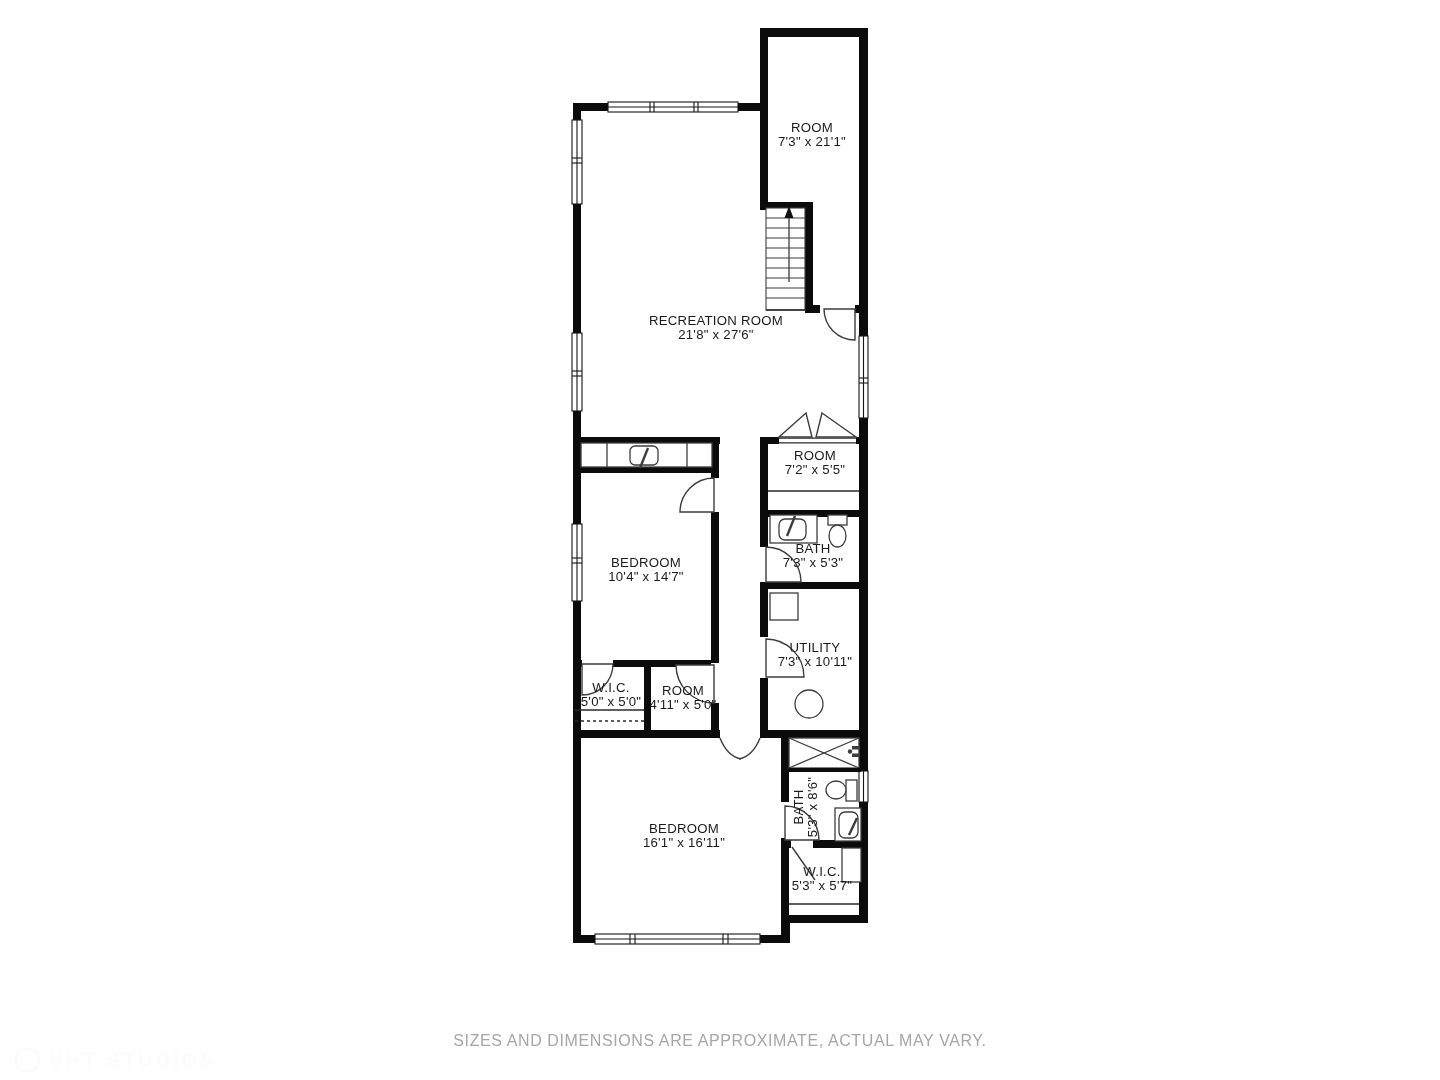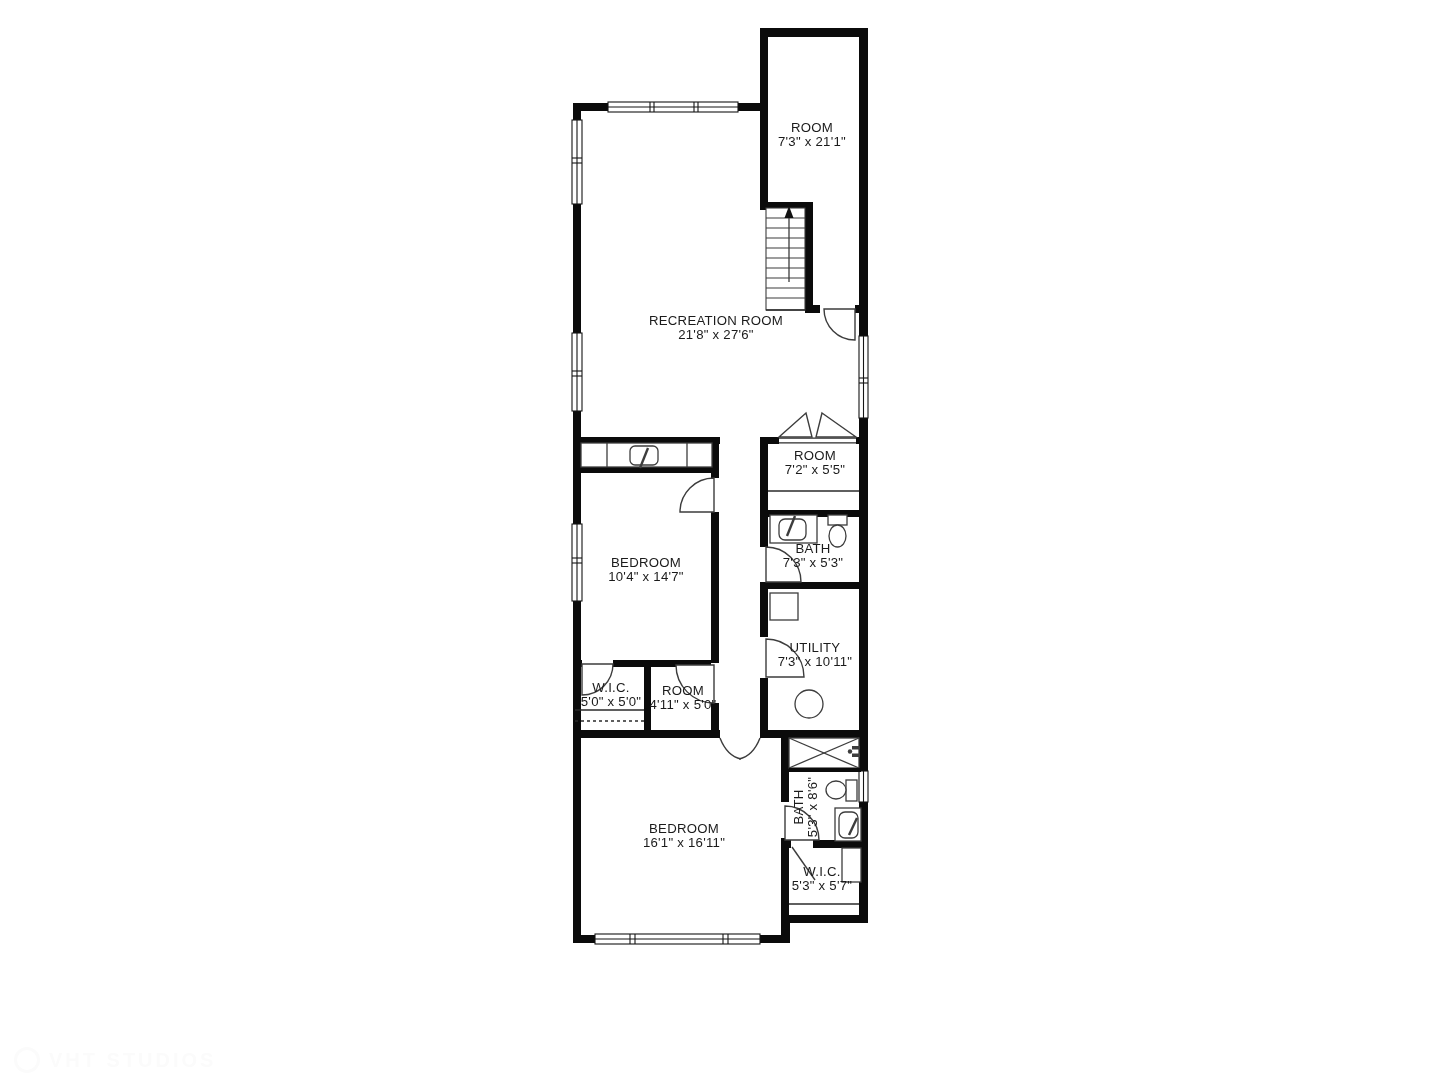--- a/index.html
+++ b/index.html
@@ -231,19 +231,20 @@
       <text x="0" y="-4">BATH</text>
       <text x="0" y="10">5'3" x 8'6"</text>
     </g>
     <g>
       <text x="822" y="876">W.I.C.</text>
       <text x="822" y="890">5'3" x 5'7"</text>
     </g>
   </g>
 </svg>
 
+  <div class="disclaimer">SIZES AND DIMENSIONS ARE APPROXIMATE, ACTUAL MAY VARY.</div>
 
   <div class="watermark">
     <span class="wm-logo"></span>
     <span>VHT STUDIOS</span>
   </div>
 
 </div>
 
 </body></html>

